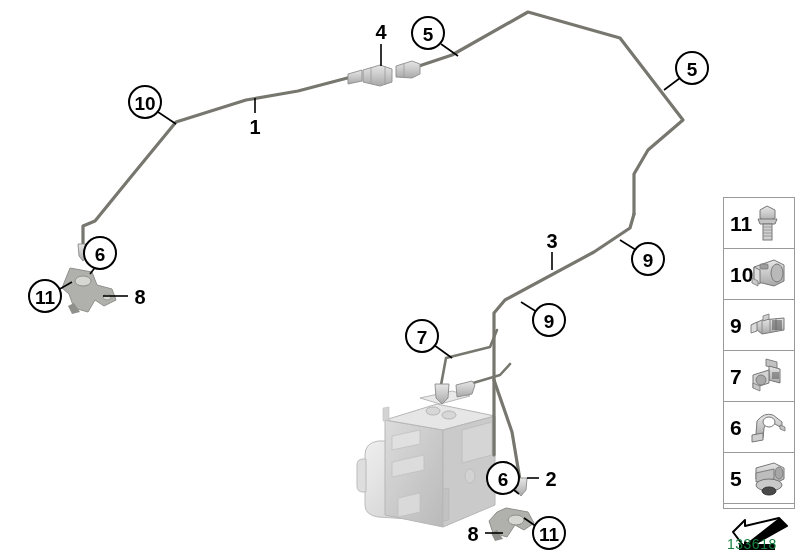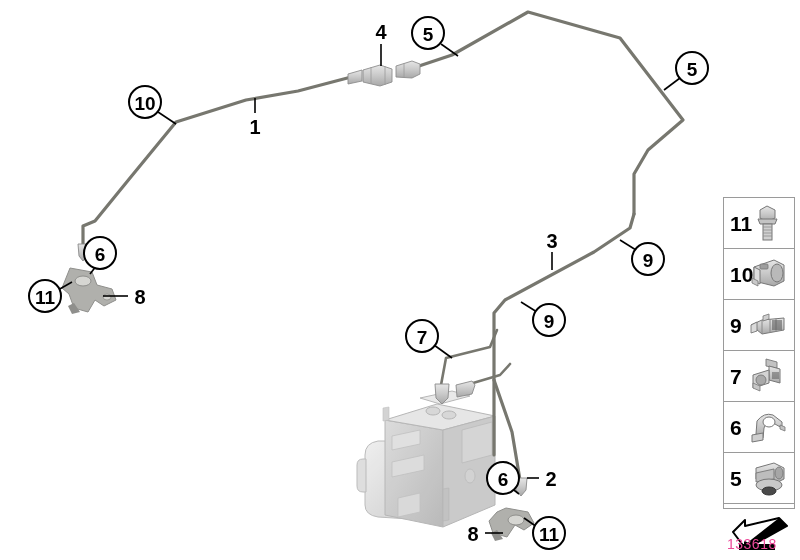--- a/index.html
+++ b/index.html
@@ -94,21 +94,21 @@
     top: 50%;
     transform: translateY(-50%);
     width: 46px;
     height: 46px;
   }
   .legend-art svg { display: block; width: 100%; height: 100%; }
   #part-number {
     position: absolute;
     font-family: "Liberation Sans", sans-serif;
     font-size: 14px;
-    color: #ec4899;
+    color: #15803d;
     letter-spacing: 0.5px;
   }
 </style>
 </head>
 <body>
 
 <div id="diagram-root">
 
   <svg id="main-svg" viewBox="0 0 800 560">
 

